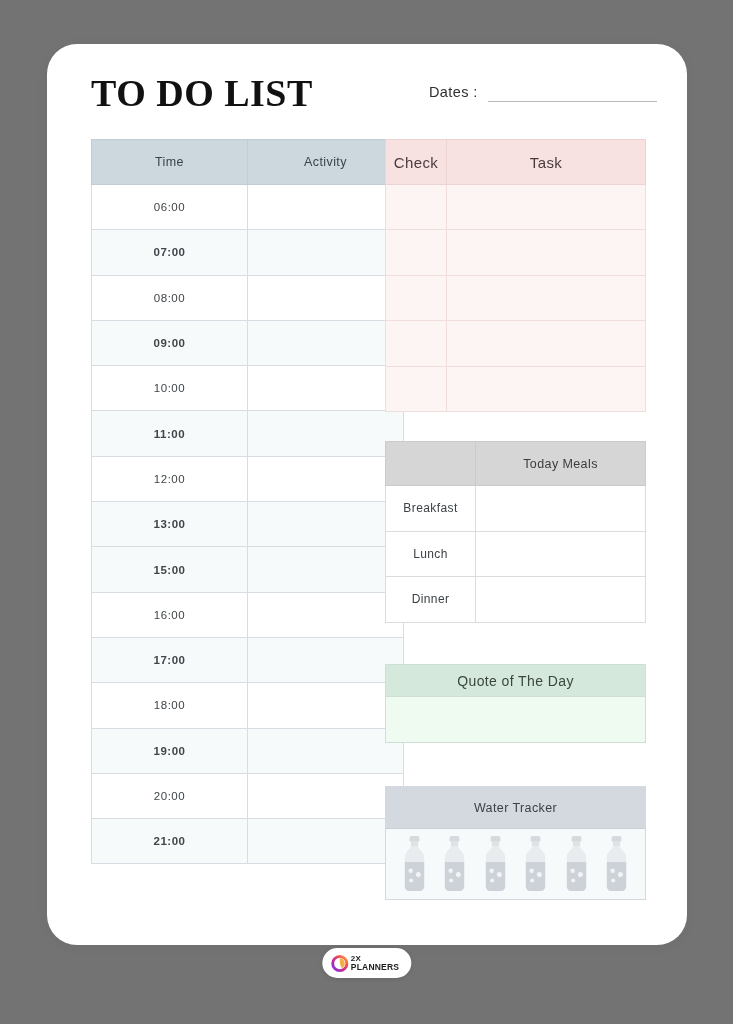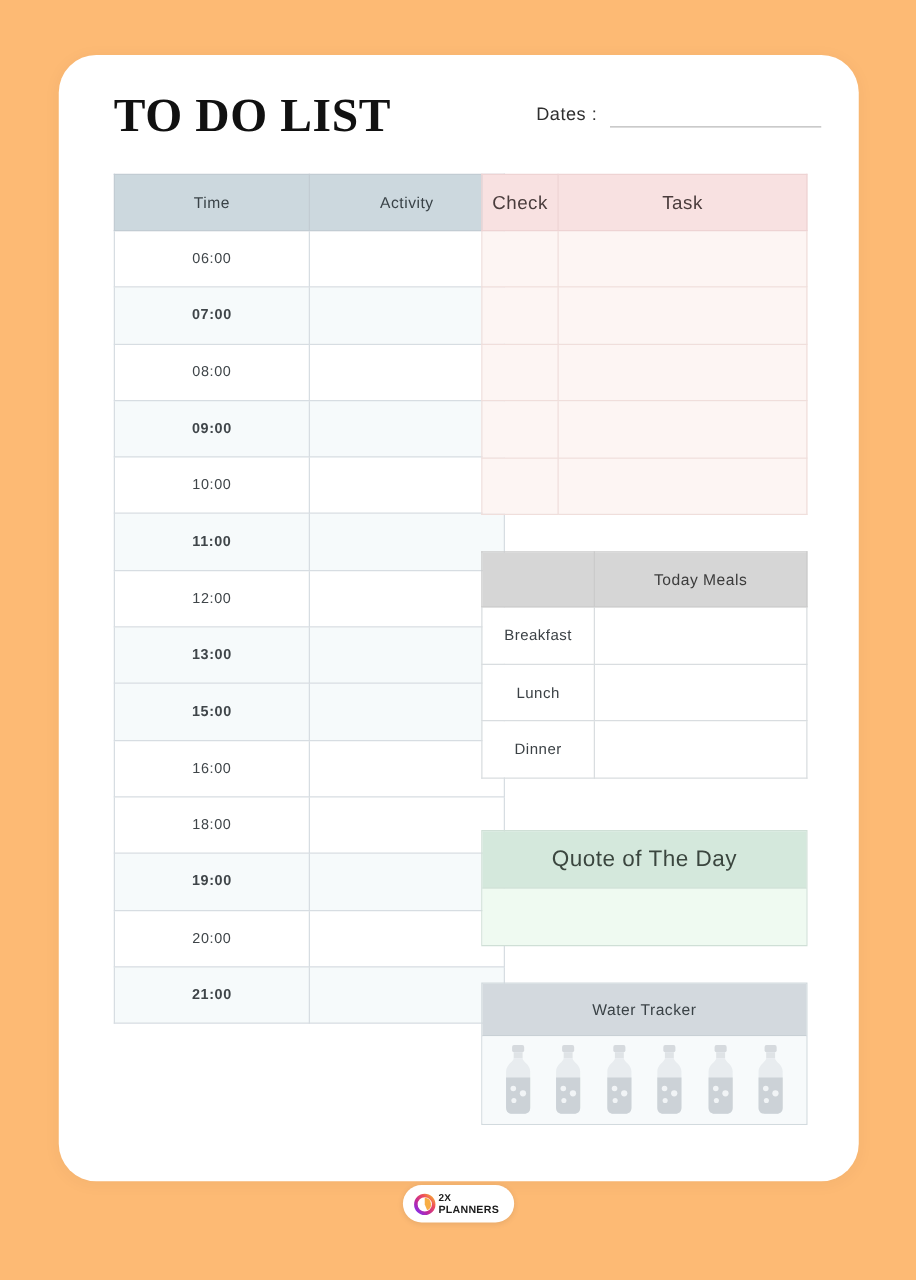--- a/index.html
+++ b/index.html
@@ -9,21 +9,21 @@
     height: 1024px;
     background: #f5f5f5;
     font-family: "Liberation Sans", sans-serif;
     overflow: hidden;
   }
 
   .page {
     position: relative;
     width: 733px;
     height: 1024px;
-    background: #fdba74;
+    background: #737373;
   }
 
   
   .card {
     position: absolute;
     left: 47px;
     top: 44px;
     width: 640px;
     height: 901px;
     background: #ffffff;
@@ -156,26 +156,26 @@
 
   
   #quote-box {
     position: absolute;
     left: 338px;
     top: 620px;
     width: 261px;
     border: 1px solid #cfdfd6;
   }
   #quote-box .q-head {
-    height: 46px;
+    height: 32px;
     background: #d4e8dc;
     display: flex;
     align-items: center;
     justify-content: center;
-    font-size: 18px;
+    font-size: 14px;
     color: #3b463f;
     letter-spacing: 0.4px;
     border-bottom: 1px solid #cfdfd6;
   }
   #quote-box .q-body {
     height: 45px;
     background: #effaf1;
   }
 
   
@@ -294,20 +294,24 @@
           <tr class="even">
             <td class="time-cell">13:00</td>
             <td class="activity-cell"></td>
           </tr>
           <tr class="even">
             <td class="time-cell">15:00</td>
             <td class="activity-cell"></td>
           </tr>
           <tr class="odd">
             <td class="time-cell">16:00</td>
+            <td class="activity-cell"></td>
+          </tr>
+          <tr class="even">
+            <td class="time-cell">17:00</td>
             <td class="activity-cell"></td>
           </tr>
           <tr class="odd">
             <td class="time-cell">18:00</td>
             <td class="activity-cell"></td>
           </tr>
           <tr class="even">
             <td class="time-cell">19:00</td>
             <td class="activity-cell"></td>
           </tr>

